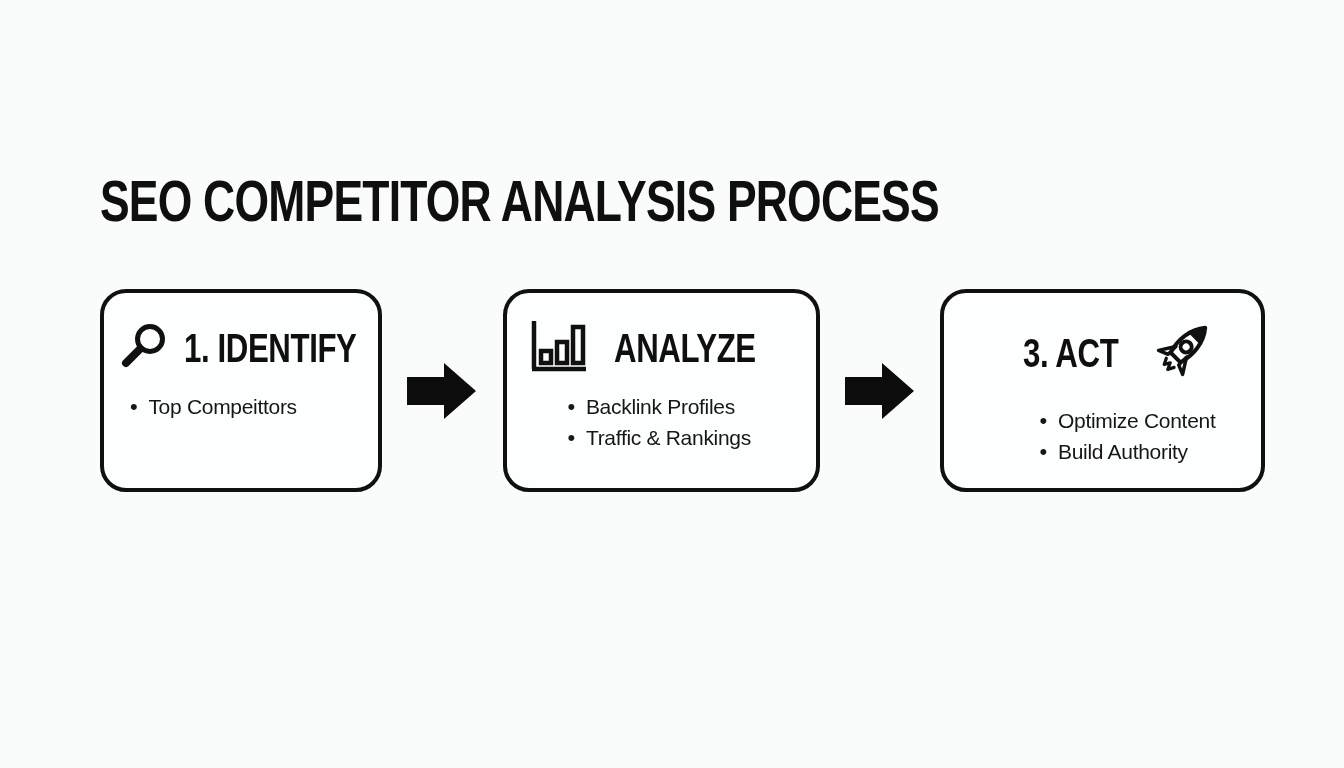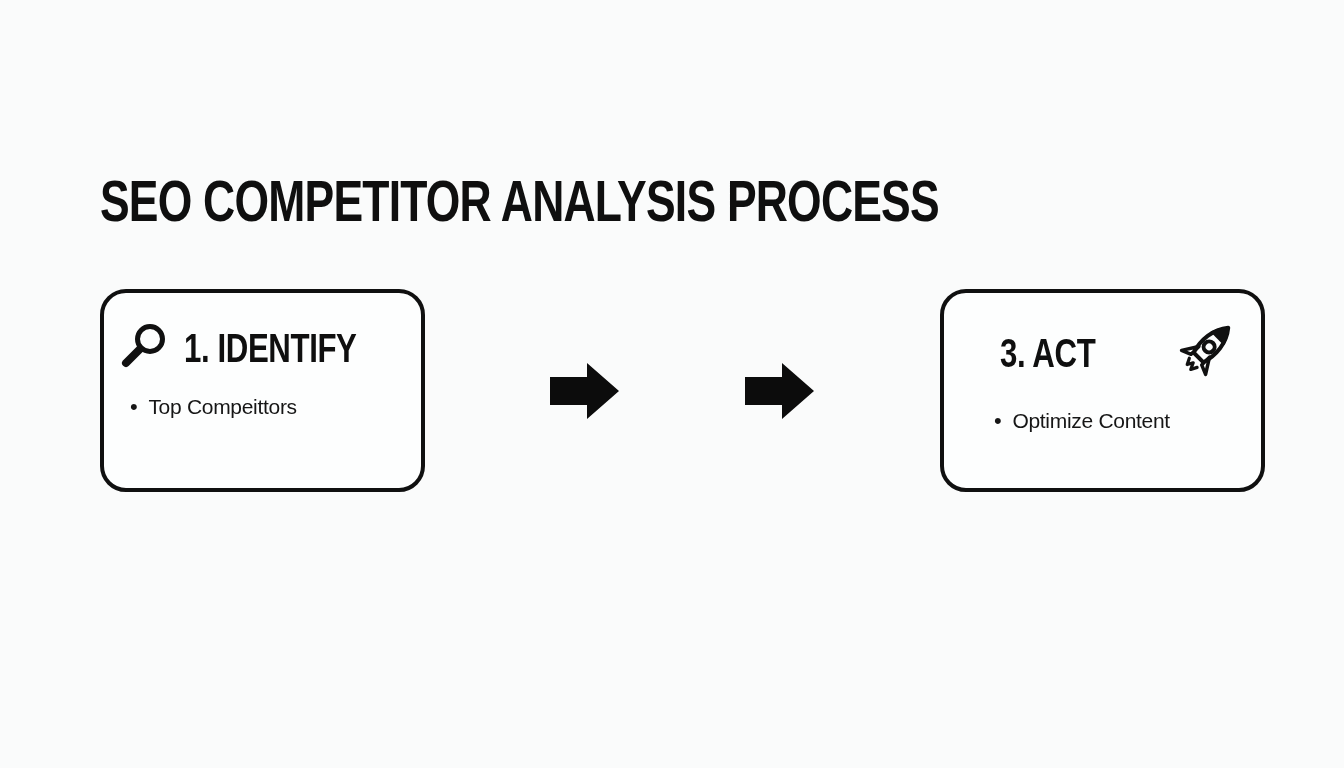--- a/index.html
+++ b/index.html
@@ -31,23 +31,23 @@
   }
 
   .step-card{
     box-sizing:border-box;
     height:203px;
     background:#fdfefe;
     border:4px solid #101010;
     border-radius:26px;
     display:flex;flex-direction:column;
   }
-  .s1{width:325px;}
+  .s1{width:282px;}
   .s2{width:317px;}
-  .s3{width:325px;}
+  .s3{width:325px;align-items:center;}
 
   .card-header{
     display:flex;align-items:center;
   }
   .s1 .card-header{margin-top:26px;padding-left:13px;gap:13px;}
   .s2 .card-header{margin-top:26px;padding-left:21px;gap:24px;}
   .s3 .card-header{margin-top:22px;padding:0 22px 0 56px;justify-content:space-between;}
 
   .card-heading{
     font-size:40px;font-weight:bold;
@@ -105,20 +105,42 @@
           </li>
       </ul>
     </div>
 
     <div class="connector">
       <svg width="70" height="58" viewBox="0 0 70 58">
         <polygon points="0,15 37,15 37,1 69,29 37,57 37,43 0,43" fill="#0c0c0c"></polygon>
       </svg>
     </div>
 
+    <div class="step-card s2">
+      <div class="card-header">
+        <span class="icon">
+          <svg width="62" height="54" viewBox="0 0 62 54">
+            <line x1="6" y1="2" x2="6" y2="50" stroke="#101010" stroke-width="4.5"></line>
+            <line x1="4" y1="50" x2="58" y2="50" stroke="#101010" stroke-width="4.5"></line>
+            <rect x="13" y="32" width="10" height="12" fill="none" stroke="#101010" stroke-width="4.5"></rect>
+            <rect x="29" y="23" width="10" height="21" fill="none" stroke="#101010" stroke-width="4.5"></rect>
+            <rect x="45" y="8" width="10" height="36" fill="none" stroke="#101010" stroke-width="4.5"></rect>
+          </svg>
+        </span>
+        <span class="card-heading">ANALYZE</span>
+      </div>
+      <ul class="card-bullets">
+        <li>
+            <span>Backlink Profiles</span>
+          </li>
+        <li>
+            <span>Traffic &amp; Rankings</span>
+          </li>
+      </ul>
+    </div>
 
     <div class="connector">
       <svg width="70" height="58" viewBox="0 0 70 58">
         <polygon points="0,15 37,15 37,1 69,29 37,57 37,43 0,43" fill="#0c0c0c"></polygon>
       </svg>
     </div>
 
     <div class="step-card s3">
       <div class="card-header">
         <span class="card-heading">3. ACT</span>
@@ -137,17 +159,20 @@
 
               <path d="M-6,19 L-3,25 L0,19.5 L3,26 L6,20" fill="none" stroke="#101010" stroke-width="3.2" stroke-linecap="round" stroke-linejoin="round"></path>
             </g>
           </svg>
         </span>
       </div>
       <ul class="card-bullets">
         <li>
             <span>Optimize Content</span>
           </li>
+        <li>
+            <span>Build Authority</span>
+          </li>
       </ul>
     </div>
 
   </div>
 </div>
 
 </body></html>

